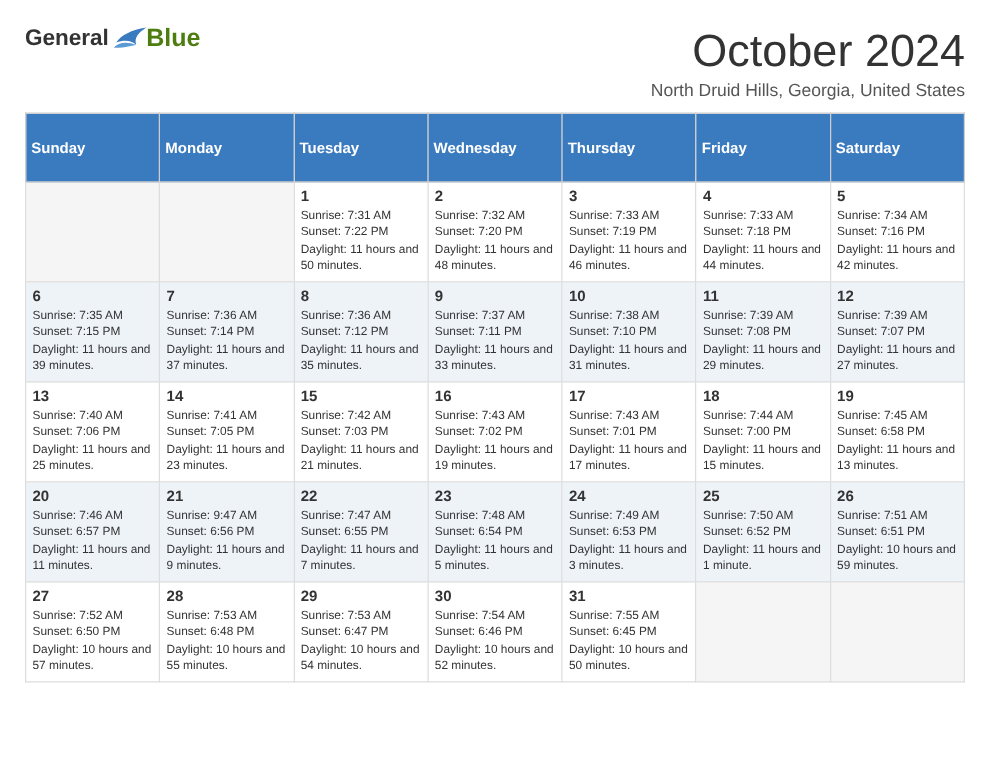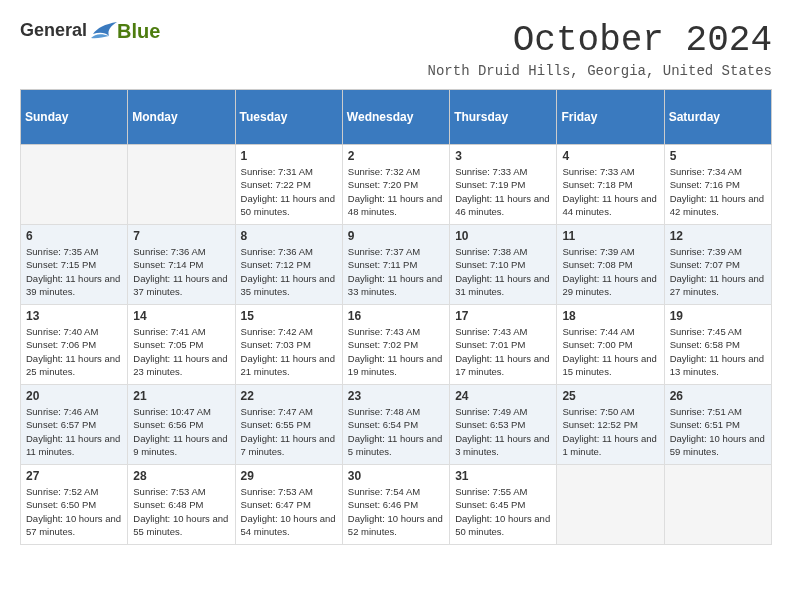--- a/index.html
+++ b/index.html
@@ -35,21 +35,20 @@
       font-weight: bold;
       color: #4d7c0f;
     }
     .logo-bird {
       width: 28px;
       height: 22px;
       margin-left: 2px;
     }
     .title-block {
       text-align: right;
-      font-family: Liberation Mono, monospace;
     }
     .month-title {
       font-size: 36px;
       font-weight: normal;
       color: #333;
     }
     .location {
       font-size: 14px;
       color: #555;
       margin-top: 2px;
@@ -254,21 +253,21 @@
       </tr>
       <tr class="alt-row">
         <td>
           <span class="day-number">20</span>
           <div class="day-info">Sunrise: 7:46 AM
 Sunset: 6:57 PM
 Daylight: 11 hours and 11 minutes.</div>
         </td>
         <td>
           <span class="day-number">21</span>
-          <div class="day-info">Sunrise: 10:47 AM
+          <div class="day-info">Sunrise: 9:47 AM
 Sunset: 6:56 PM
 Daylight: 11 hours and 9 minutes.</div>
         </td>
         <td>
           <span class="day-number">22</span>
           <div class="day-info">Sunrise: 7:47 AM
 Sunset: 6:55 PM
 Daylight: 11 hours and 7 minutes.</div>
         </td>
         <td>
@@ -279,21 +278,21 @@
         </td>
         <td>
           <span class="day-number">24</span>
           <div class="day-info">Sunrise: 7:49 AM
 Sunset: 6:53 PM
 Daylight: 11 hours and 3 minutes.</div>
         </td>
         <td>
           <span class="day-number">25</span>
           <div class="day-info">Sunrise: 7:50 AM
-Sunset: 12:52 PM
+Sunset: 6:52 PM
 Daylight: 11 hours and 1 minute.</div>
         </td>
         <td>
           <span class="day-number">26</span>
           <div class="day-info">Sunrise: 7:51 AM
 Sunset: 6:51 PM
 Daylight: 10 hours and 59 minutes.</div>
         </td>
       </tr>
       <tr>

